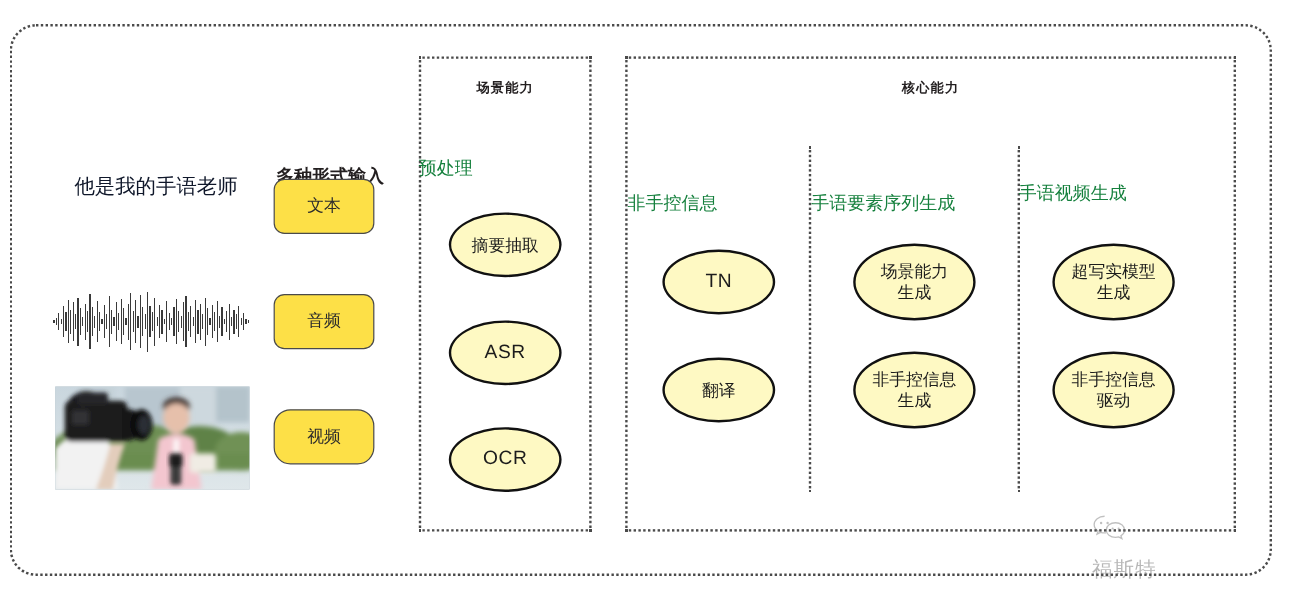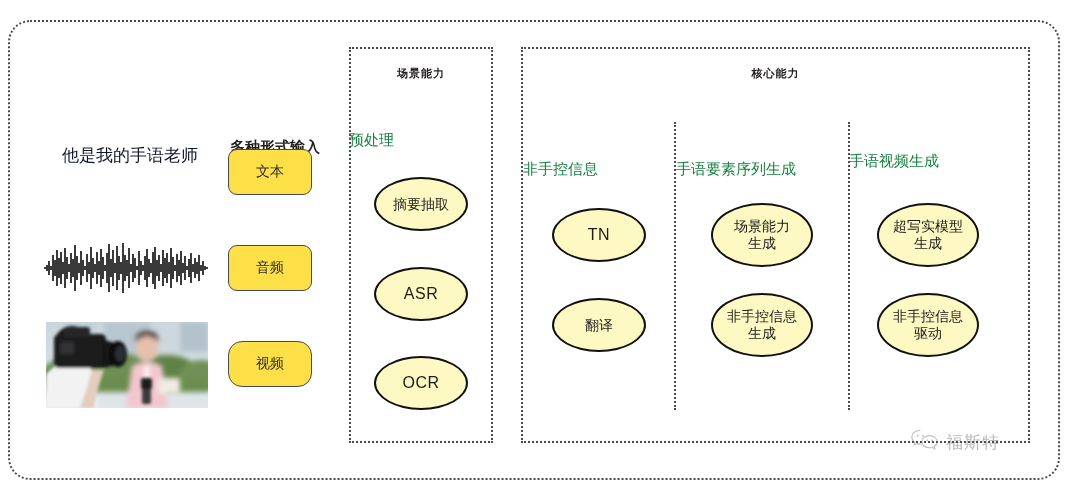--- a/index.html
+++ b/index.html
@@ -200,23 +200,24 @@
   
   #core-2-node-0 { left: 877px; top: 203px; }
   #core-2-node-1 { left: 877px; top: 293px; }
 
   
   #watermark {
     position: absolute;
     left: 910px;
     top: 428px;
     display: flex;
-    align-items: center;
+    align-items: flex-start;
     gap: 6px;
     opacity: 0.42;
+    flex-direction: column;
   }
   #watermark-logo { display: block; }
   #watermark-text {
     font-size: 17px;
     color: #555555;
     white-space: nowrap;
     letter-spacing: 1px;
   }
 </style>
 </head>

